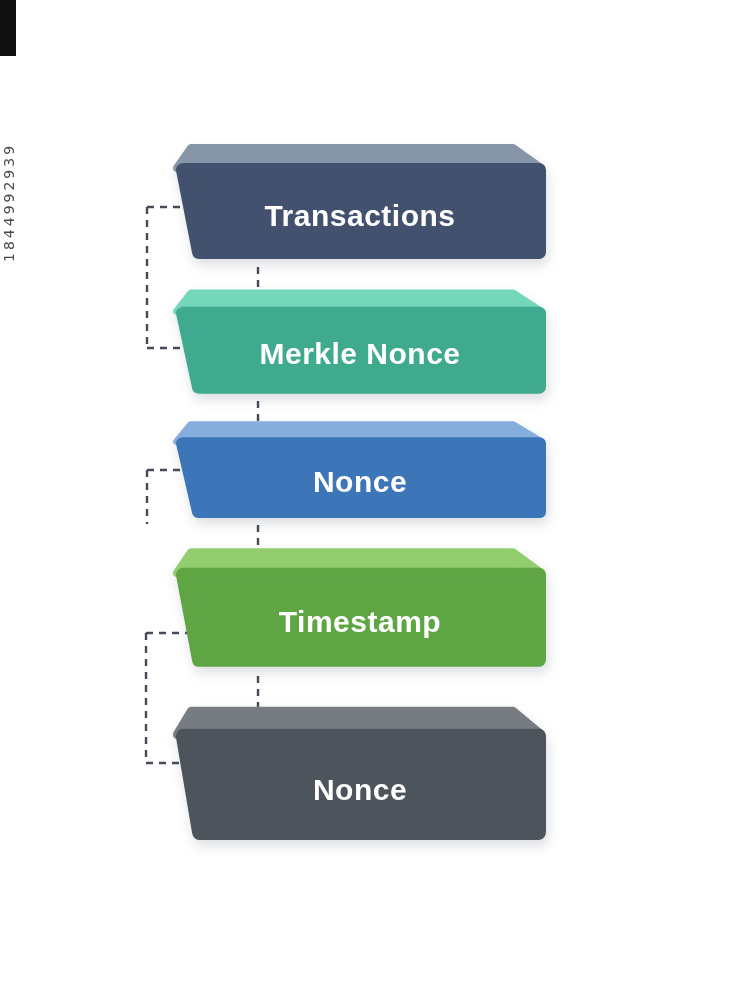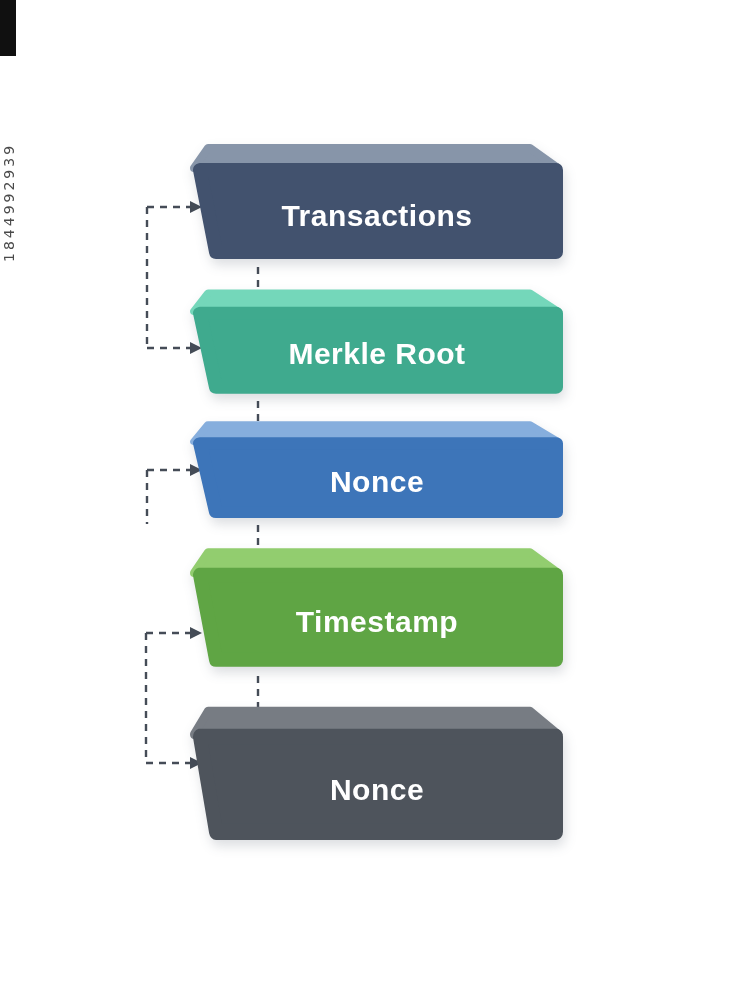--- a/index.html
+++ b/index.html
@@ -6,21 +6,21 @@
   html, body { background: #ffffff; }
   body {
     width: 750px; height: 1000px;
     position: relative; overflow: hidden;
     font-family: "Liberation Sans", "DejaVu Sans", sans-serif;
   }
   .stage { position: absolute; inset: 0; background: #ffffff; }
 
   
   .block {
-    position: absolute; left: 182px; width: 390px;
+    position: absolute; left: 165px; width: 390px;
     filter: drop-shadow(2px 6px 6px rgba(40,50,70,0.16));
   }
   .block svg { display: block; width: 100%; height: 100%; }
   .block .top-face  { fill: var(--top);  stroke: var(--top);  stroke-width: 8;  stroke-linejoin: round; }
   .block .front-face{ fill: var(--front);stroke: var(--front);stroke-width: 14; stroke-linejoin: round; }
   .block .label {
     position: absolute; left: 0; right: 0; top: 24%; bottom: 4%;
     display: flex; align-items: center; justify-content: center;
     color: var(--labelcol, #ffffff);
     font-size: 30px; font-weight: 700; letter-spacing: 0.5px;
@@ -100,21 +100,21 @@
       <polygon class="front-face" points="18,30 374,30 374,112 34,112"></polygon>
     </svg>
     <div class="label">Transactions</div>
   </div>
 
   <div class="block" style="top: 286px; height: 114px; --top: #74d7ba; --front: #3faa8e; --labelcol: #ffffff;">
     <svg viewBox="0 0 390 126" preserveAspectRatio="none">
       <polygon class="top-face" points="12,28 26,8 348,8 376,28"></polygon>
       <polygon class="front-face" points="18,30 374,30 374,112 34,112"></polygon>
     </svg>
-    <div class="label">Merkle Root</div>
+    <div class="label">Merkle Nonce</div>
   </div>
 
   <div class="block" style="top: 418px; height: 106px; --top: #86aedd; --front: #3d75b9; --labelcol: #ffffff;">
     <svg viewBox="0 0 390 126" preserveAspectRatio="none">
       <polygon class="top-face" points="12,28 26,8 348,8 376,28"></polygon>
       <polygon class="front-face" points="18,30 374,30 374,112 34,112"></polygon>
     </svg>
     <div class="label">Nonce</div>
   </div>
 

